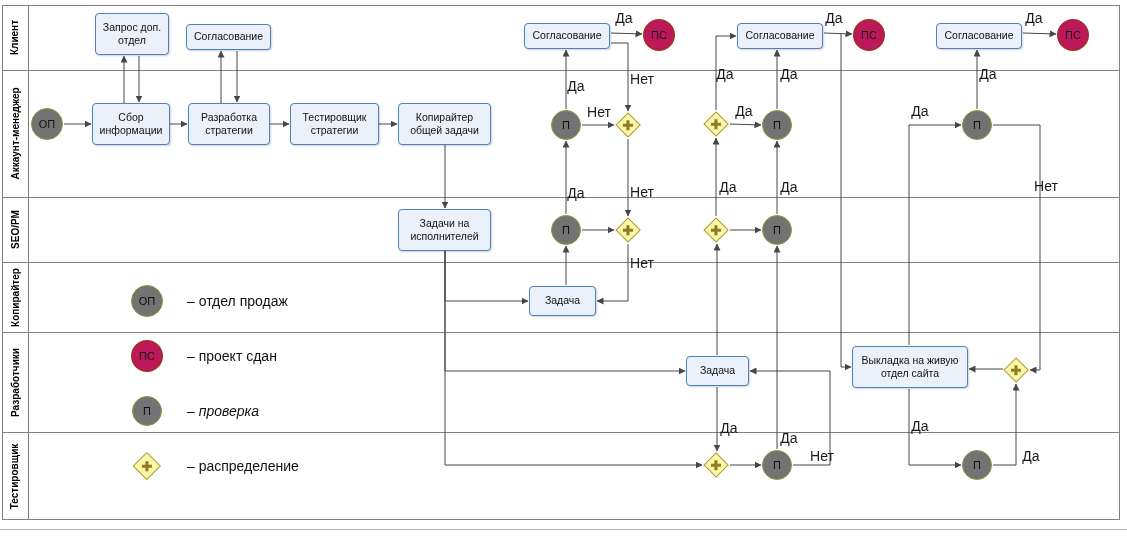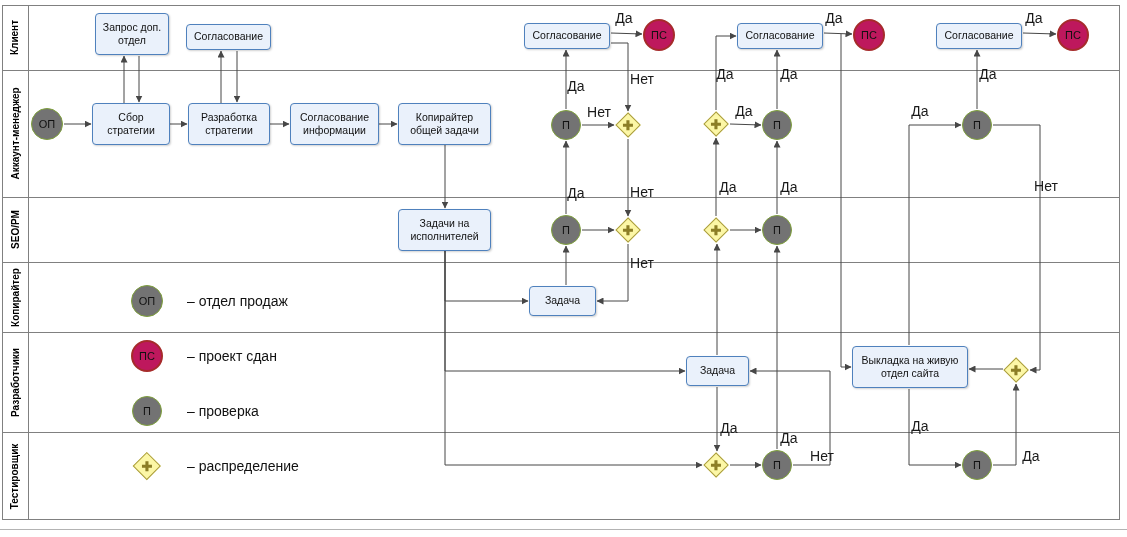--- a/index.html
+++ b/index.html
@@ -106,23 +106,23 @@
       <polyline points="1023,33 1056,34" class="edge" marker-end="url(#arr)"></polyline>
       <polyline points="993,125 1040,125 1040,370 1030,370" class="edge" marker-end="url(#arr)"></polyline>
       <polyline points="993,465 1016,465 1016,384" class="edge" marker-end="url(#arr)"></polyline>
       <polyline points="1003,369 969,369" class="edge" marker-end="url(#arr)"></polyline>
       <polyline points="730,230 761,230" class="edge" marker-end="url(#arr)"></polyline>
       <polyline points="841,34 841,367 851,367" class="edge" marker-end="url(#arr)"></polyline>
     </svg>
   <div id="node-layer">
       <div class="task" style="left: 95px; top: 13px; width: 74px; height: 42px;">Запрос доп. отдел</div>
       <div class="task" style="left: 186px; top: 24px; width: 85px; height: 26px;">Согласование</div>
-      <div class="task" style="left: 92px; top: 103px; width: 78px; height: 42px;">Сбор стратегии</div>
+      <div class="task" style="left: 92px; top: 103px; width: 78px; height: 42px;">Сбор информации</div>
       <div class="task" style="left: 188px; top: 103px; width: 82px; height: 42px;">Разработка стратегии</div>
-      <div class="task" style="left: 290px; top: 103px; width: 89px; height: 42px;">Согласование информации</div>
+      <div class="task" style="left: 290px; top: 103px; width: 89px; height: 42px;">Тестировщик стратегии</div>
       <div class="task" style="left: 398px; top: 103px; width: 93px; height: 42px;">Копирайтер общей задачи</div>
       <div class="task" style="left: 398px; top: 209px; width: 93px; height: 42px;">Задачи на исполнителей</div>
       <div class="task" style="left: 524px; top: 23px; width: 86px; height: 26px;">Согласование</div>
       <div class="task" style="left: 737px; top: 23px; width: 86px; height: 26px;">Согласование</div>
       <div class="task" style="left: 936px; top: 23px; width: 86px; height: 26px;">Согласование</div>
       <div class="task" style="left: 529px; top: 286px; width: 67px; height: 30px;">Задача</div>
       <div class="task" style="left: 686px; top: 356px; width: 63px; height: 30px;">Задача</div>
       <div class="task" style="left: 852px; top: 346px; width: 116px; height: 42px;">Выкладка на живую отдел сайта</div>
       <div class="circle green" style="left: 31px; top: 108px; width: 32px; height: 32px;">ОП</div>
       <div class="circle red" style="left: 643px; top: 19px; width: 32px; height: 32px;">ПС</div>
@@ -183,21 +183,21 @@
       <span class="edge-label" style="left: 1034px; top: 18px;">Да</span>
       <span class="edge-label" style="left: 1046px; top: 186px;">Нет</span>
       <span class="edge-label" style="left: 1031px; top: 456px;">Да</span>
     </div>
   <div id="legend-layer">
       <div class="circle green" style="left: 131px; top: 285px; width: 32px; height: 32px;">ОП</div>
       <div class="legend-text" style="left: 187px; top: 301px;">– отдел продаж</div>
       <div class="circle red" style="left: 131px; top: 340px; width: 32px; height: 32px;">ПС</div>
       <div class="legend-text" style="left: 187px; top: 356px;">– проект сдан</div>
       <div class="circle green" style="left: 132px; top: 396px; width: 30px; height: 30px;">П</div>
-      <div class="legend-text" style="left: 187px; top: 411px;">– проверка</div>
+      <div class="legend-text" style="left: 187px; top: 411px; font-style: italic;">– проверка</div>
       <div class="gw" style="left: 133px; top: 452px; width: 28px; height: 28px;">
         <i class="gw-shape"></i>
         <b class="gw-plus">✚</b>
       </div>
       <div class="legend-text" style="left: 187px; top: 466px;">– распределение</div>
     </div>
   <div id="bottom-line"></div>
 </div>
 
 </body></html>

